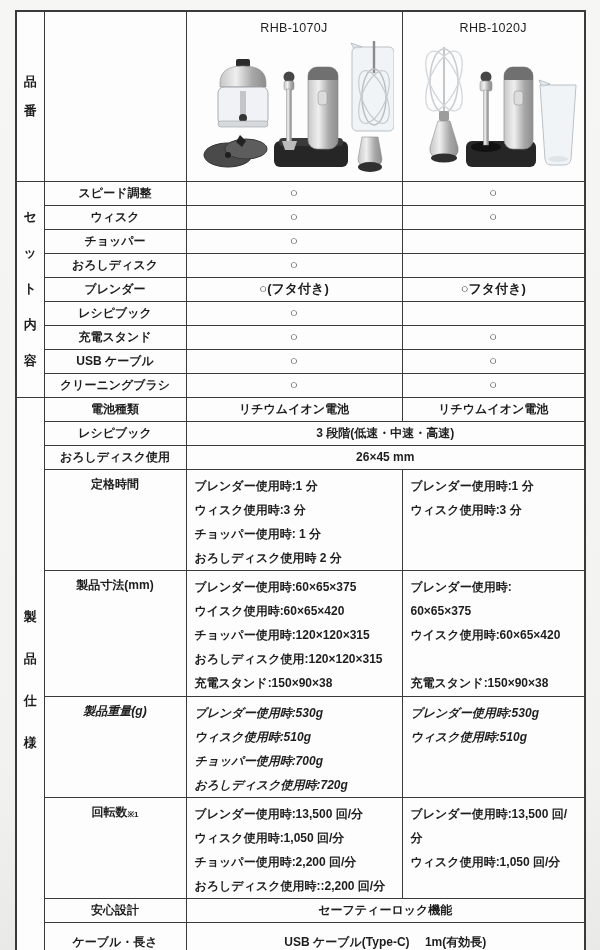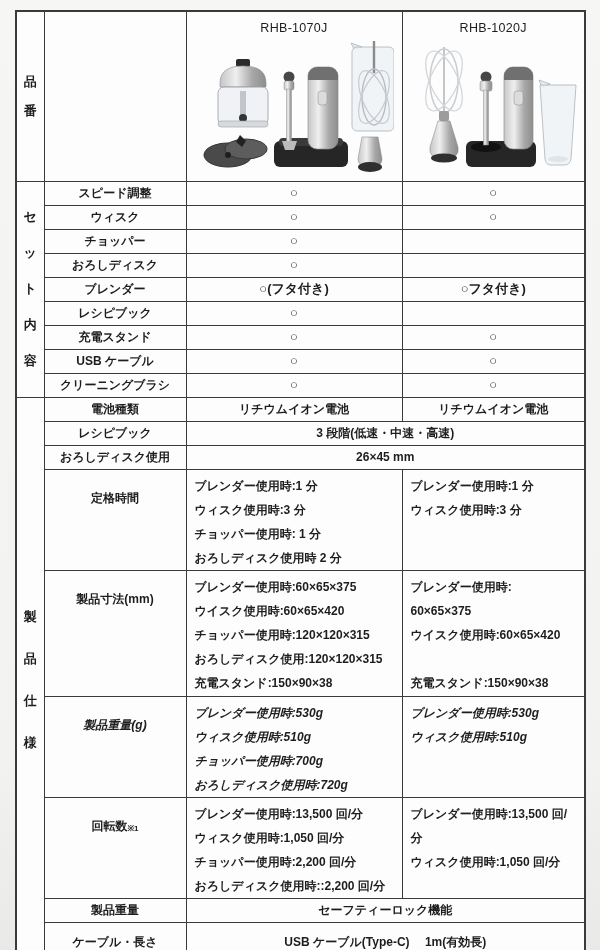--- a/index.html
+++ b/index.html
@@ -43,21 +43,21 @@
   .mark { font-size: 13px; }
   
   td.multi {
     vertical-align: top;
     text-align: left;
     white-space: pre-line;
     padding: 4px 8px 0 8px;
     line-height: 24px;
     margin-top: 45px;
   }
-  td.label-top { vertical-align: top; padding-top: 21px; }
+  td.label-top { vertical-align: top; padding-top: 7px; }
   .note { font-size: 8px; font-weight: 700; vertical-align: -1px; }
   tr.h-img   { height: 170px; }
   tr.h-std   { height: 24px; }
   tr.h-rated { height: 96px; }
   tr.h-dims  { height: 126px; }
   tr.h-wgt   { height: 94px; font-style: italic; }
   tr.h-rpm   { height: 96px; }
   tr.h-cable { height: 41px; }
 </style>
 </head>
@@ -272,21 +272,21 @@
   <tr class="h-rpm">
     <td class="label-top"><span>回転数</span><span class="note">※1</span></td>
     <td class="multi">ブレンダー使用時:13,500 回/分
 ウィスク使用時:1,050 回/分
 チョッパー使用時:2,200 回/分
 おろしディスク使用時::2,200 回/分</td>
     <td class="multi">ブレンダー使用時:13,500 回/分
 ウィスク使用時:1,050 回/分</td>
   </tr>
   <tr class="h-std">
-    <td>製品重量</td>
+    <td>安心設計</td>
     <td colspan="2">セーフティーロック機能</td>
   </tr>
   <tr class="h-cable">
     <td>ケーブル・長さ</td>
     <td colspan="2">USB ケーブル(Type-C)　 1m(有効長)</td>
   </tr>
 
   </tbody>
 </table>
 </div>

